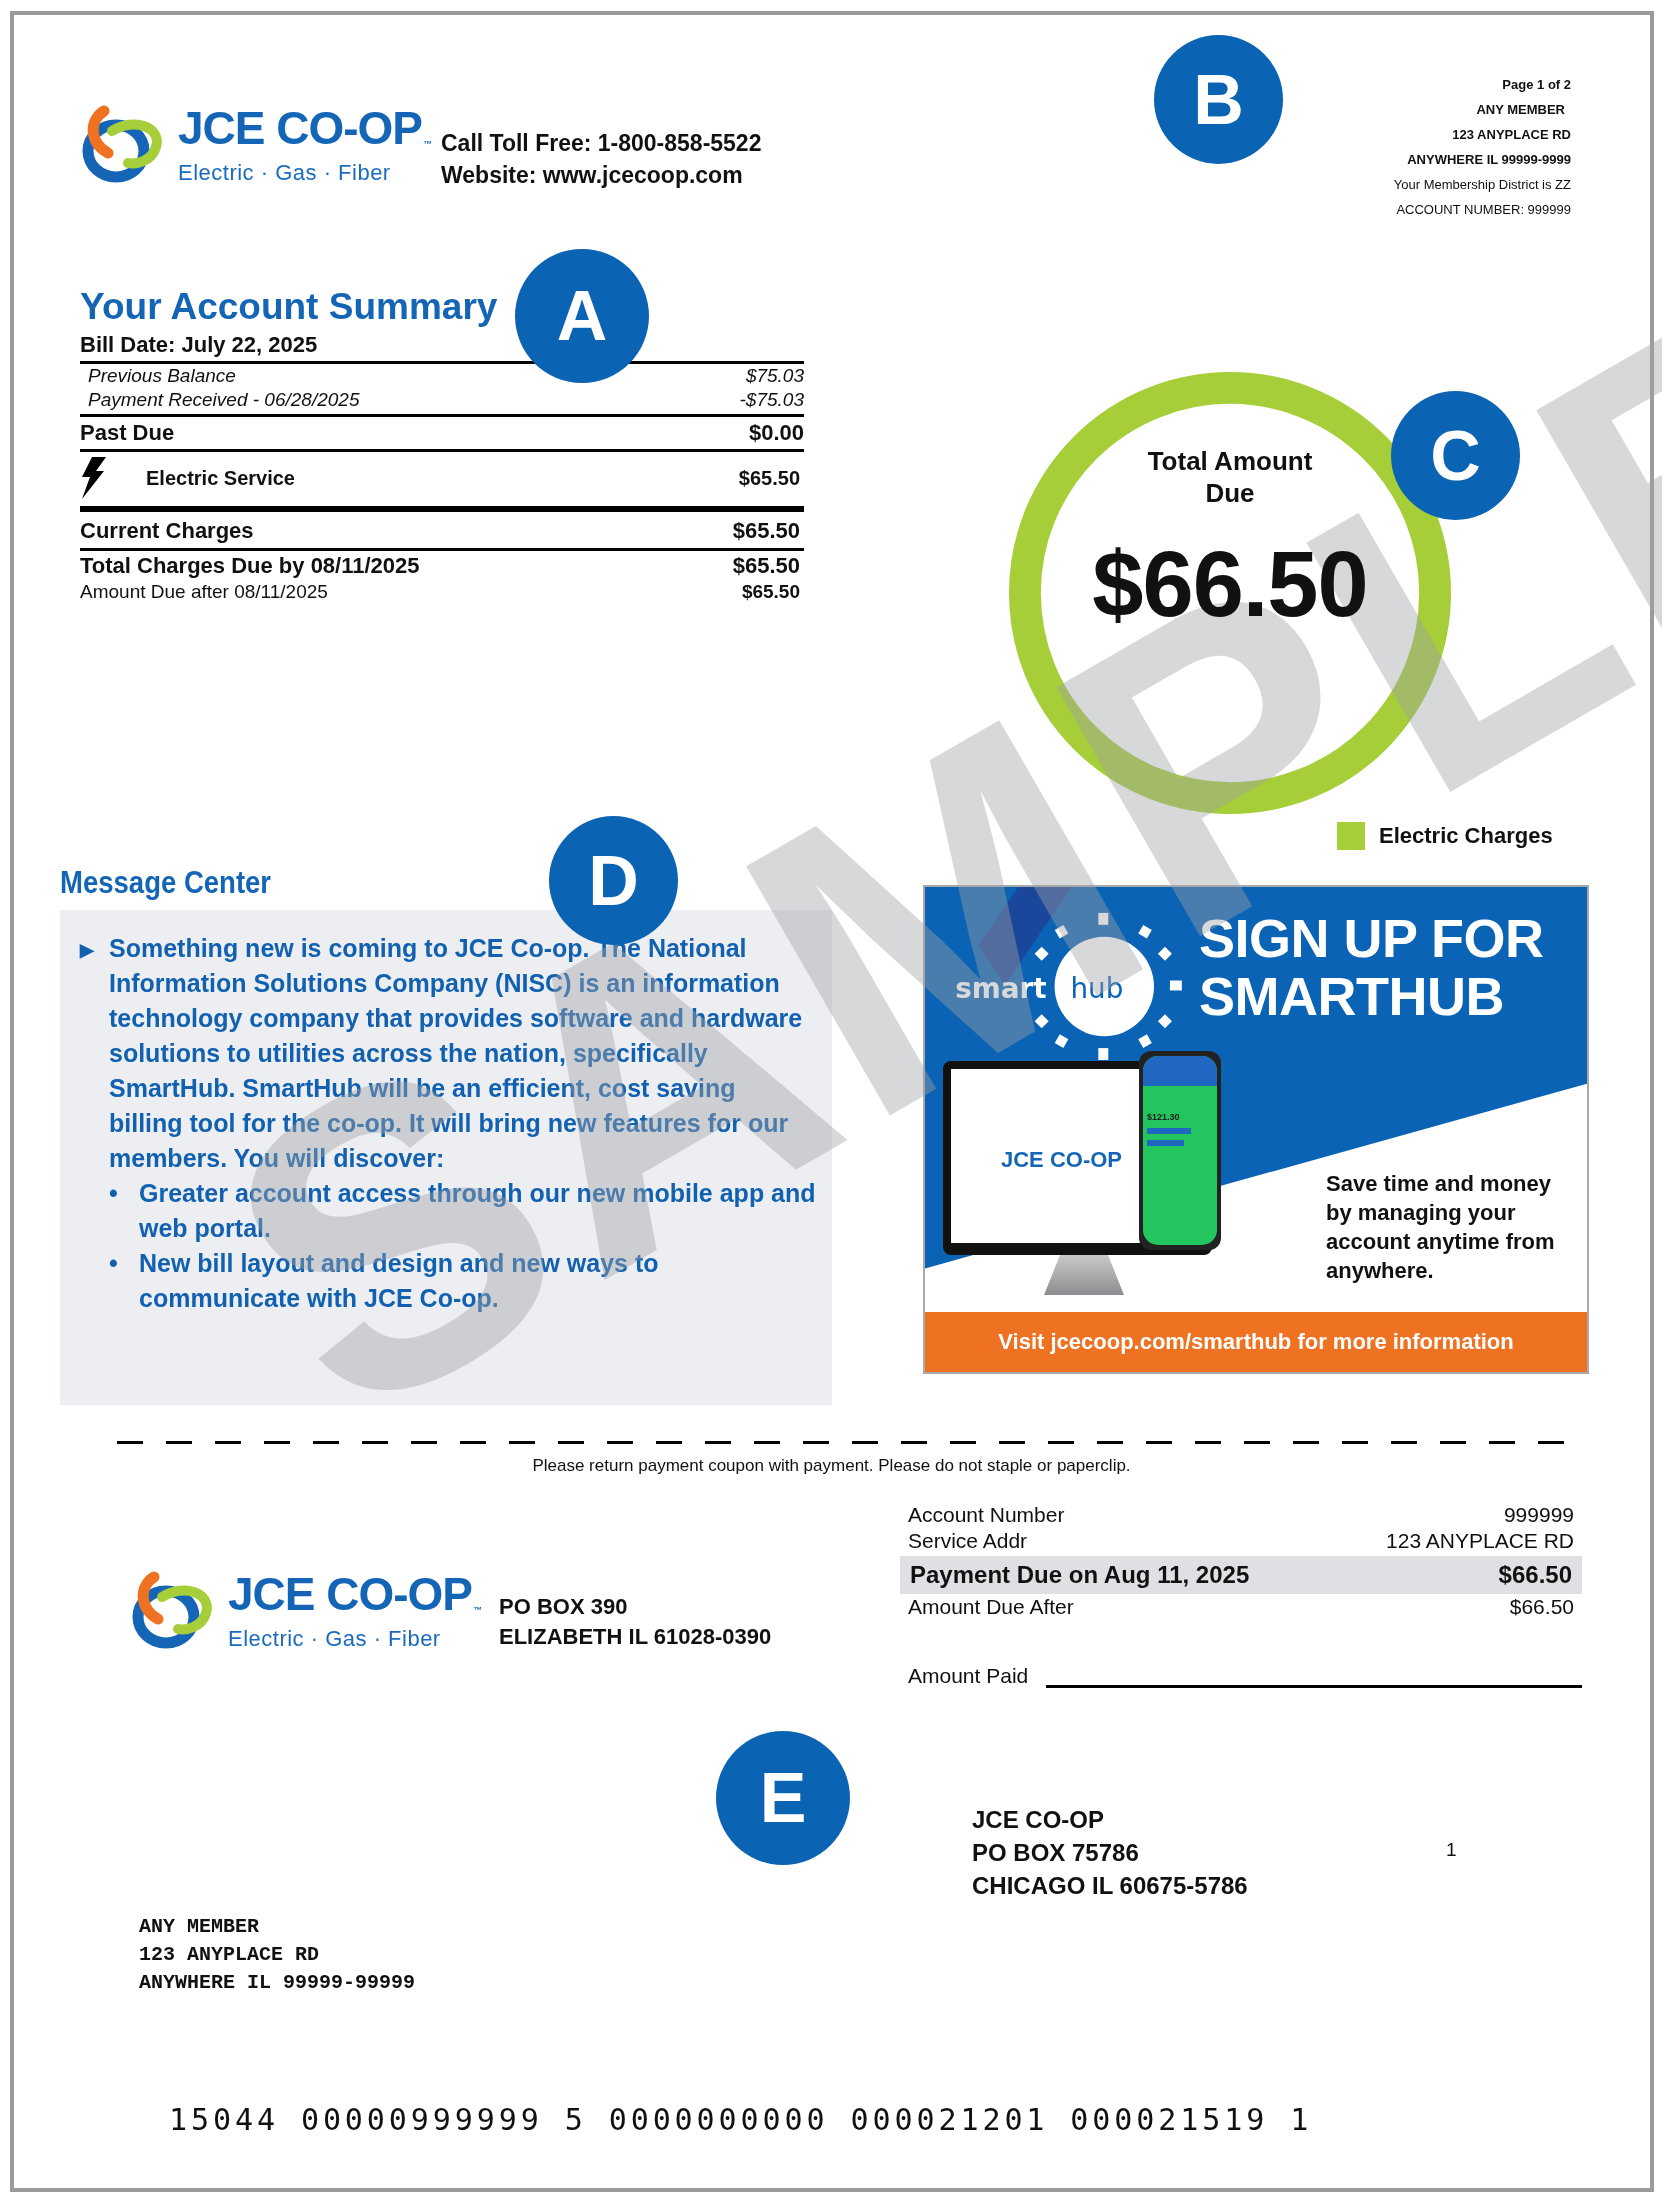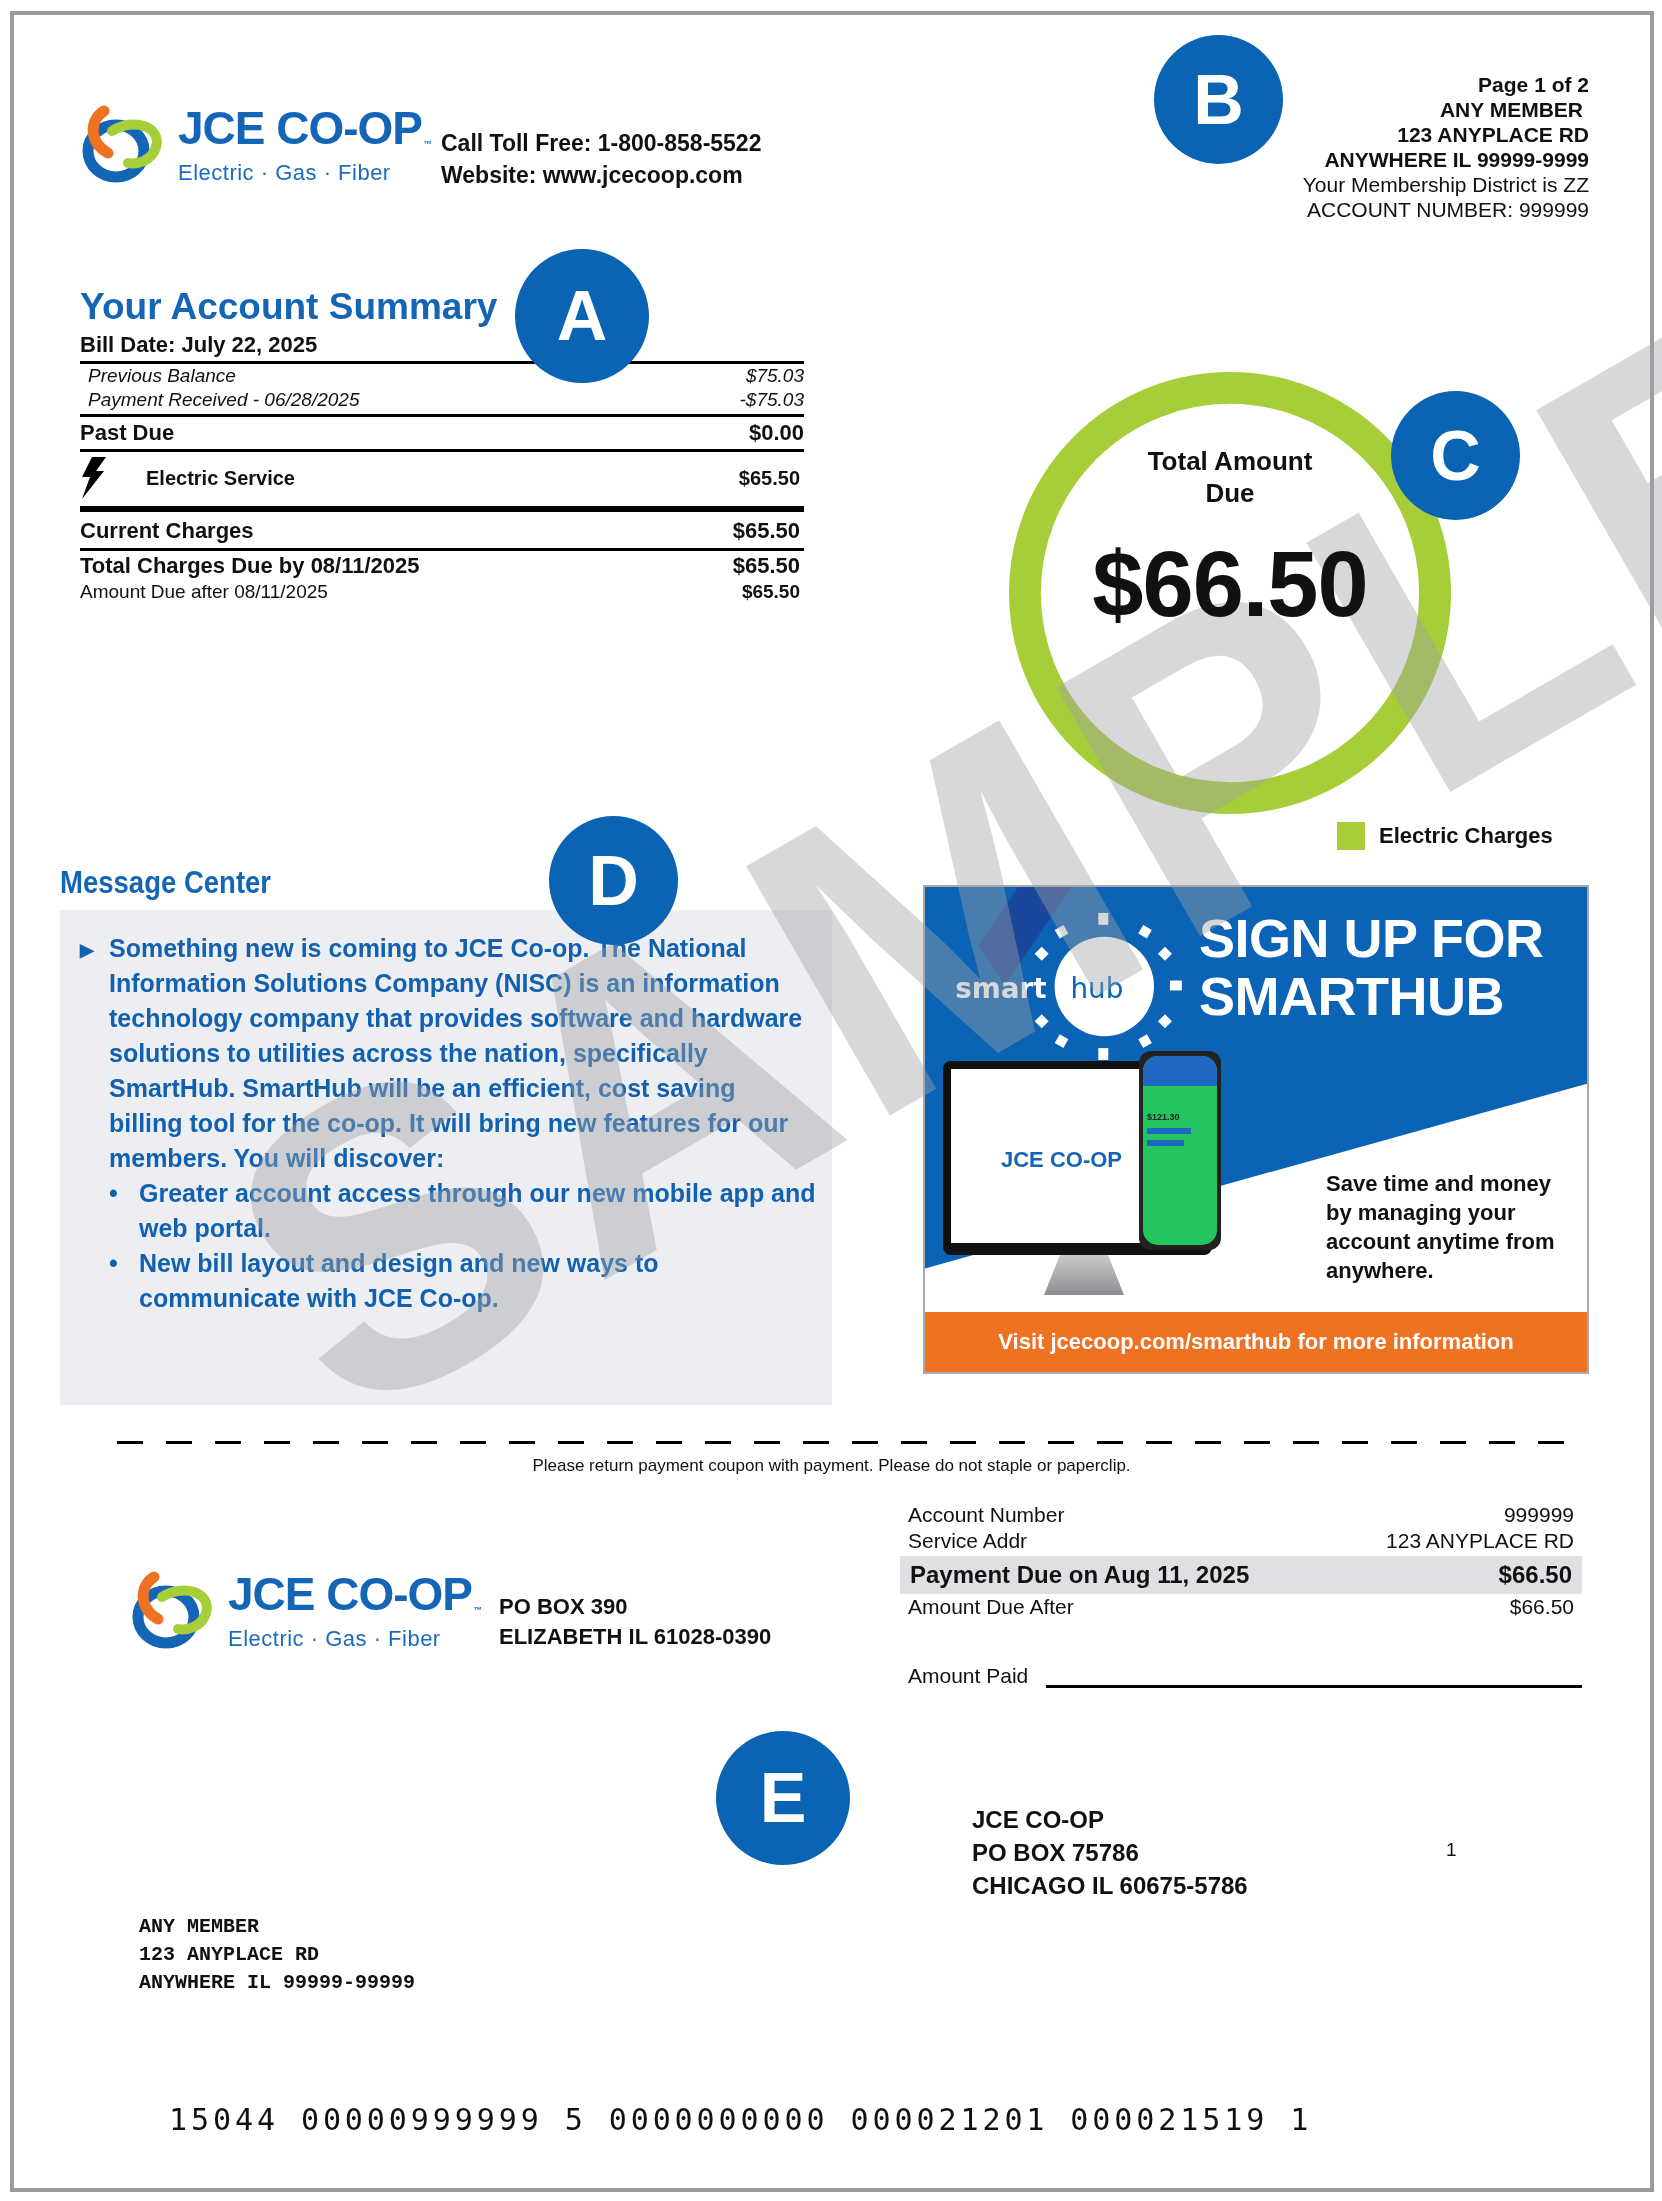--- a/index.html
+++ b/index.html
@@ -13,21 +13,21 @@
   .logo svg { display: block; }
   .logo-text { margin-left: 6px; line-height: 1; }
   .logo-name { color: #1565b7; font-weight: 700; font-size: 46px; letter-spacing: -1px; position: relative; }
   .logo-name .tm { font-size: 9px; position: absolute; right: -10px; bottom: 2px; letter-spacing: 0; }
   .logo-tag { color: #1a6bc0; font-size: 22px; margin-top: 11px; letter-spacing: 0.5px; }
 
   .contact { left: 441px; top: 127px; font-weight: 700; font-size: 23px; line-height: 32px; }
 
   .badge { position: absolute; border-radius: 50%; background: #0b63b3; color: #fff; font-weight: 700; display: flex; align-items: center; justify-content: center; font-size: 70px; z-index: 5; }
 
-  .member-block { position: absolute; right: 74px; top: 72px; text-align: right; font-size: 21px; line-height: 25px; }
+  .member-block { position: absolute; right: 92px; top: 72px; text-align: right; font-size: 13px; line-height: 25px; }
   .member-block .b { font-weight: 700; }
 
   
   .summary { position: absolute; left: 80px; top: 285px; width: 724px; }
   .summary h1 { color: #1565b7; font-size: 37px; font-weight: 700; line-height: 44px; }
   .summary .bill-date { font-size: 22px; font-weight: 700; margin-top: 2px; line-height: 28px; }
   .row { display: flex; justify-content: space-between; align-items: center; }
   .rule { border-top: 3px solid #000; }
   .rule-thick { border-top: 6px solid #000; }
   .it { font-style: italic; font-size: 19px; line-height: 24px; margin-left: 8px; }

